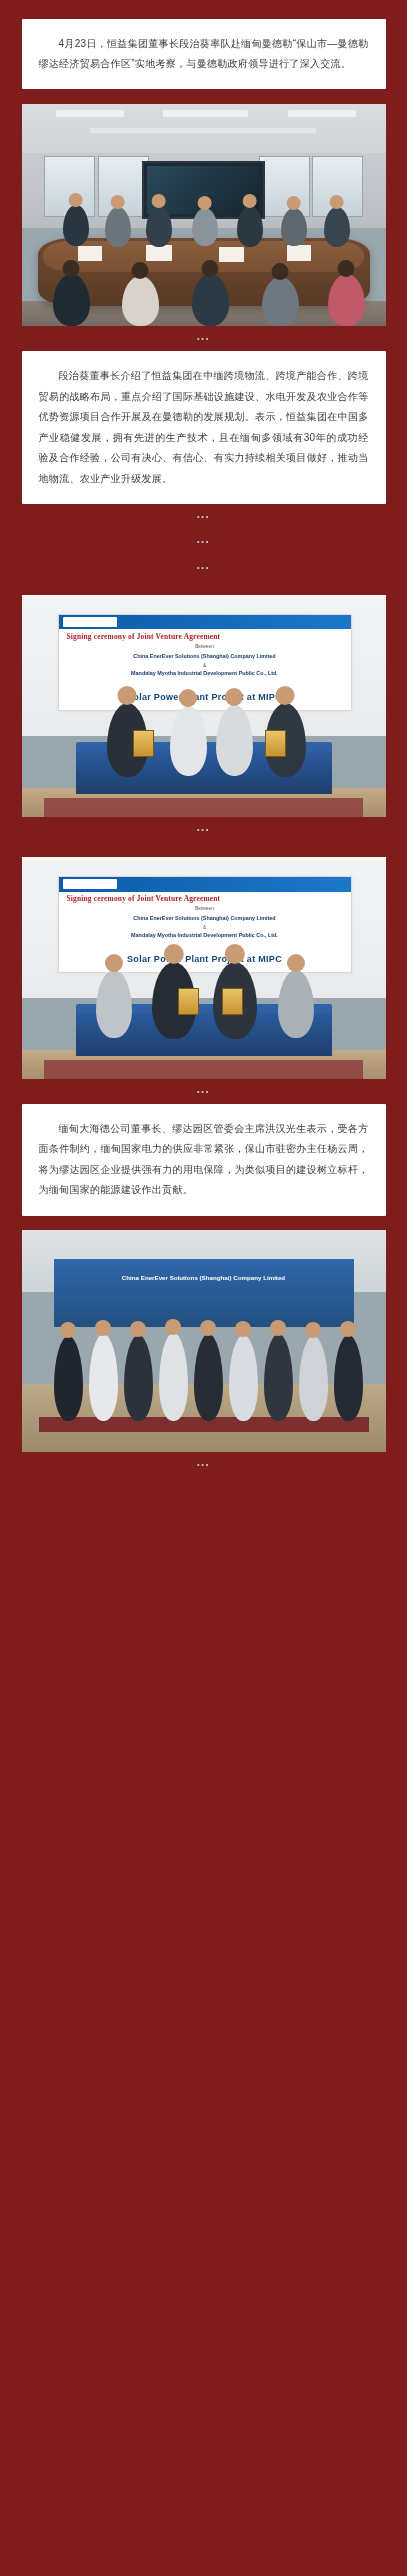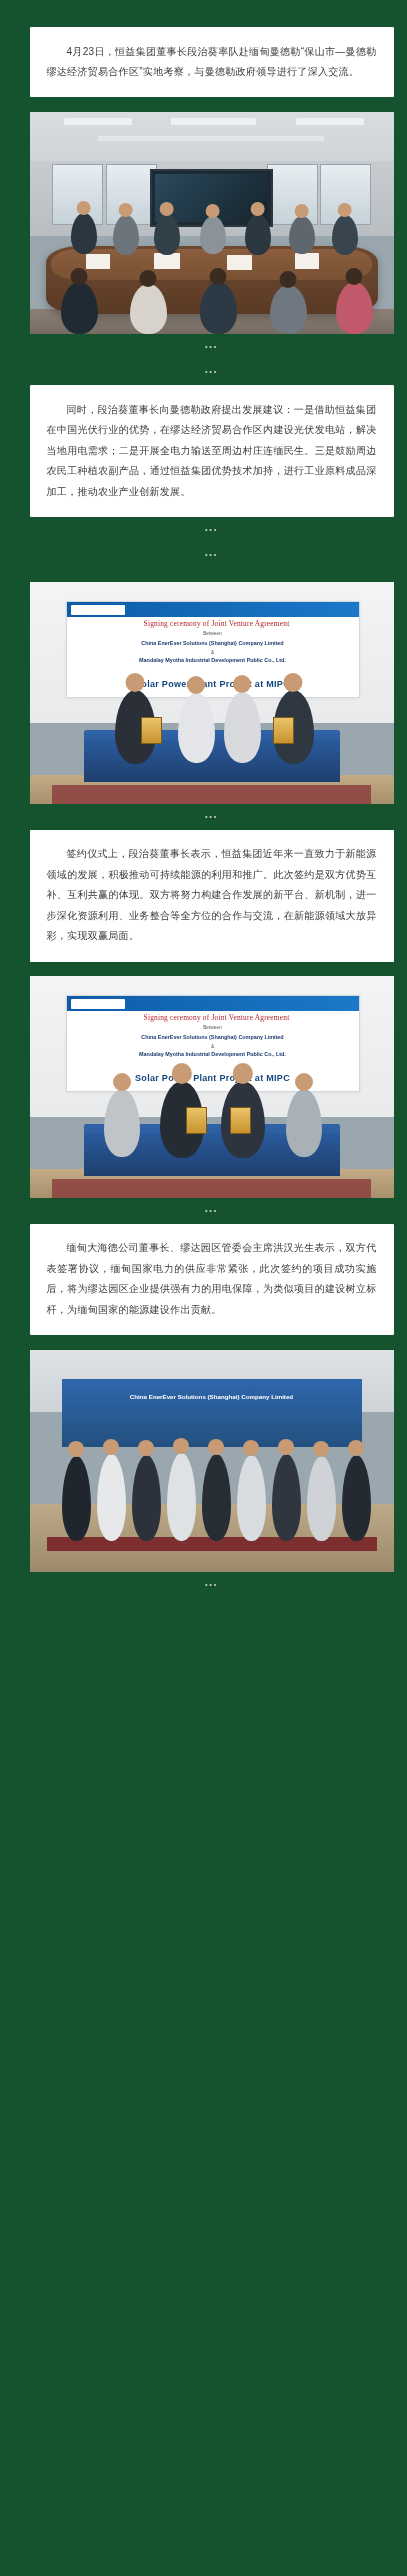--- a/index.html
+++ b/index.html
@@ -7,22 +7,22 @@
     padding: 0;
     background: #e9e9e9;
   }
   body {
     width: 407px;
     font-family: "Liberation Sans", "DejaVu Sans", sans-serif;
   }
   .page {
     width: 407px;
     min-height: 2576px;
-    background: #14532d;
-    padding: 8px;
+    background: #7f1d1d;
+    padding: 0;
     box-sizing: border-box;
   }
   .block {
     margin: 0 auto;
     width: 407px;
     box-sizing: border-box;
   }
   .para-card {
     background: #ffffff;
     margin: 0 21.5px;
@@ -139,22 +139,22 @@
   .sc-banner .bar-top {
     position: absolute; left: 0; top: 0; width: 100%; height: 14.7px;
     background: linear-gradient(90deg,#0e5ca8,#1b78c9);
   }
   .sc-banner .bar-logo {
     position: absolute; left: 4.5px; top: 2.3px; width: 54px; height: 10.2px;
     background: #ffffff; border-radius: 1.1px;
   }
   .sc-banner .title {
     position: absolute; left: 8px; right: 0; top: 17px;
-    text-align: center; color: #b0232a;
-    font-size: 7.4px; font-weight: normal; letter-spacing: 0.2px;
+    color: #b0232a;
+    font-size: 7.4px; font-weight: bold; letter-spacing: 0.2px;
     font-family: "Liberation Serif", serif;
   }
   .sc-banner .subtle {
     position: absolute; left: 0; right: 0; top: 29px;
     text-align: center; color: #555; font-size: 4.8px;
   }
   .sc-banner .line {
     position: absolute; left: 0; right: 0;
     text-align: center; color: #1b3a6b; font-size: 5.4px; font-weight: bold;
   }
@@ -291,30 +291,30 @@
         </div>
         <span class="sr-only">恒益集团董事长段治葵率队与曼德勒政府领导座谈会议现场</span>
       </div>
     </div>
   </div>
 
   <div class="divider">
     <span class="dots">•••</span>
   </div>
 
-
-  <div class="divider">
-    <span class="dots">•••</span>
-  </div>
-
   <div class="block">
     <div class="para-card">
-      <p>同时，段治葵董事长向曼德勒政府提出发展建议：一是借助恒益集团在中国光伏行业的优势，在缪达经济贸易合作区内建设光伏发电站，解决当地用电需求；二是开展全电力输送至周边村庄连缅民生。三是鼓励周边农民工种植农副产品，通过恒益集团优势技术加持，进行工业原料成品深加工，推动农业产业创新发展。</p>
-    </div>
-  </div>
+      <p>段治葵董事长介绍了恒益集团在中缅跨境物流、跨境产能合作、跨境贸易的战略布局，重点介绍了国际基础设施建设、水电开发及农业合作等优势资源项目合作开展及在曼德勒的发展规划。表示，恒益集团在中国多产业稳健发展，拥有先进的生产技术，且在缅甸多领域有30年的成功经验及合作经验，公司有决心、有信心、有实力持续相关项目做好，推动当地物流、农业产业升级发展。</p>
+    </div>
+  </div>
+
+  <div class="divider">
+    <span class="dots">•••</span>
+  </div>
+
 
   <div class="divider">
     <span class="dots">•••</span>
   </div>
 
 
   <div class="divider">
     <span class="dots">•••</span>
   </div>
 
@@ -360,25 +360,20 @@
         <div class="plaque" style="left:243px;top:135px;"></div>
         <span class="sr-only">光伏项目合作签约仪式现场，双方代表签署协议</span>
       </div>
     </div>
   </div>
 
   <div class="divider">
     <span class="dots">•••</span>
   </div>
 
-  <div class="block">
-    <div class="para-card">
-      <p>签约仪式上，段治葵董事长表示，恒益集团近年来一直致力于新能源领域的发展，积极推动可持续能源的利用和推广。此次签约是双方优势互补、互利共赢的体现。双方将努力构建合作发展的新平台、新机制，进一步深化资源利用、业务整合等全方位的合作与交流，在新能源领域大放异彩，实现双赢局面。</p>
-    </div>
-  </div>
 
   <div class="gap-sm"></div>
 
   <div class="block">
     <div class="photo-wrap">
       <div class="photo h3">
         <div class="sc-backdrop"></div>
         <div class="sc-banner">
           <div class="bar-top">
             <div class="bar-logo"></div>
@@ -416,21 +411,21 @@
       </div>
     </div>
   </div>
 
   <div class="divider">
     <span class="dots">•••</span>
   </div>
 
   <div class="block">
     <div class="para-card">
-      <p>缅甸大海德公司董事长、缪达园区管委会主席洪汉光生表示，双方代表签署协议，缅甸国家电力的供应非常紧张，此次签约的项目成功实施后，将为缪达园区企业提供强有力的用电保障，为类似项目的建设树立标杆，为缅甸国家的能源建设作出贡献。</p>
+      <p>缅甸大海德公司董事长、缪达园区管委会主席洪汉光生表示，受各方面条件制约，缅甸国家电力的供应非常紧张，保山市驻密办主任杨云周，将为缪达园区企业提供强有力的用电保障，为类似项目的建设树立标杆，为缅甸国家的能源建设作出贡献。</p>
     </div>
   </div>
 
   <div class="gap-sm"></div>
 
   <div class="block">
     <div class="photo-wrap">
       <div class="photo h4">
         <div class="gp-wall"></div>
         <div class="gp-backdrop" style="top:29px;height:68px;left:32px;right:32px;width:auto;">

